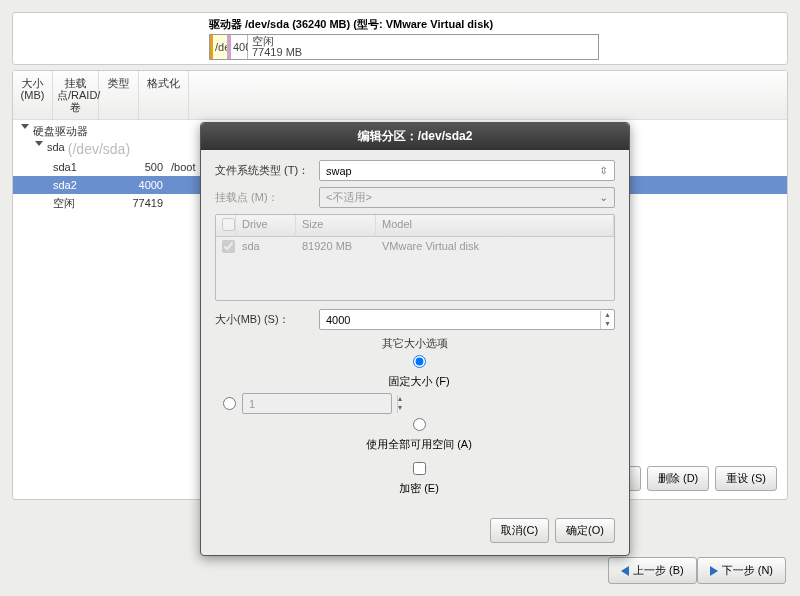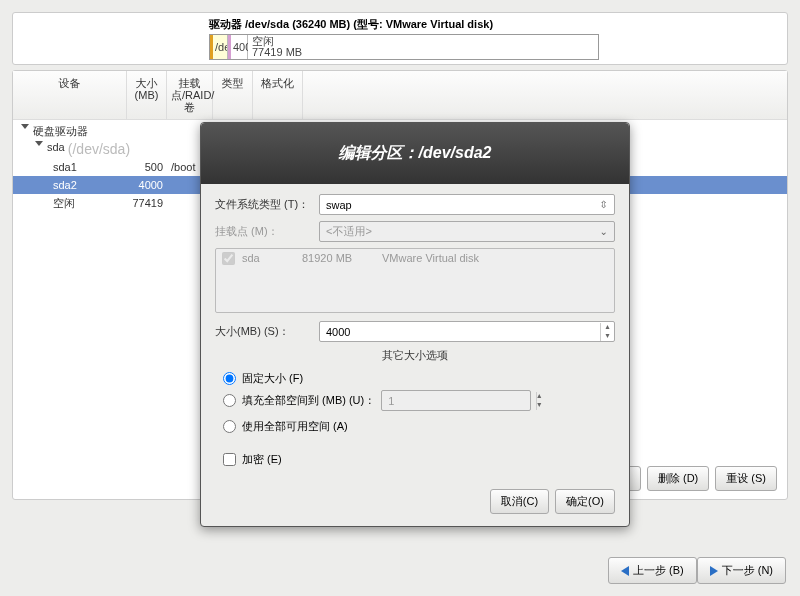--- a/index.html
+++ b/index.html
@@ -43,21 +43,21 @@
 button.action { background: linear-gradient(#fdfdfd,#e0e0de); border: 1px solid #aaa; border-radius: 3px; padding: 4px 10px; font-size: 11px; }
 
 
 .nav { position: absolute; right: 14px; bottom: 12px; display: flex; gap: 0; border-radius: 13px; }
 button.nav-btn { background: linear-gradient(#fdfdfd,#e0e0de); border: 1px solid #aaa; border-radius: 3px; padding: 5px 12px; display:flex; align-items:center; gap:4px; }
 .arrow-left { width:0;height:0;border-top:5px solid transparent;border-bottom:5px solid transparent;border-right:8px solid #2a6fc5; }
 .arrow-right{ width:0;height:0;border-top:5px solid transparent;border-bottom:5px solid transparent;border-left:8px solid #2a6fc5; }
 
 
 .dialog { position:absolute; left:200px; top:122px; width:430px; background:#ededeb; border:1px solid #555; box-shadow:0 3px 12px rgba(0,0,0,0.4); border-radius:4px; }
-.dlg-title { background:linear-gradient(#555,#333); color:#fff; font-weight:bold; text-align:center; padding:20px 0; border-radius:4px 4px 0 0; font-size:16px;font-style:italic;}
+.dlg-title { background:linear-gradient(#555,#333); color:#fff; font-weight:bold; text-align:center; padding:5px 0; border-radius:4px 4px 0 0; font-size:12px;}
 .dlg-body { padding:10px 14px; }
 .form-row { display:flex; align-items:center; margin-bottom:6px; }
 .form-label { width:104px; color:#333; }
 .form-label.dis { color:#999; }
 .form-ctrl { flex:1; }
 .combo { display:flex; border:1px solid #aaa; border-radius:2px; background:#fff; height:21px; align-items:center; padding:0 6px; justify-content:space-between; }
 .combo.dis { background:#eee; color:#999; }
 .combo .chev { font-size:10px; color:#666; }
 .spin { display:flex; border:1px solid #aaa; border-radius:2px; background:#fff; height:21px; align-items:center; }
 .spin input { border:none; flex:1; padding:0 6px; outline:none; font-size:11px; background:transparent;}
@@ -66,21 +66,21 @@
 .spin .sbtns { display:flex; flex-direction:column; border-left:1px solid #ccc; width:14px; }
 .spin .sbtns span { height:9px; font-size:8px; text-align:center; line-height:8px; color:#666; }
 
 .drive-box { border:1px solid #bbb; border-radius:2px; background:#eee; overflow:hidden; }
 .drive-head { display:flex; background:linear-gradient(#f5f5f5,#e5e5e5); border-bottom:1px solid #ccc; color:#999; }
 .drive-head .c { padding:3px 6px; border-right:1px solid #ddd; }
 .drive-row { display:flex; padding:3px 6px; color:#999; }
 .c.chk{width:20px;} .c.drv{width:60px;} .c.sz{width:80px;} .c.mdl{flex:1;}
 
 .section-title { color:#333; margin:6px 0 4px;text-align:center; }
-.radio-row, .check-row { display:flex; align-items:center; gap:6px; margin:8px 0 4px 8px; }
+.radio-row, .check-row { display:flex; align-items:center; gap:6px; margin:0 0 4px 8px;flex-direction:column; }
 .radio-row input, .check-row input { margin:0; }
 .fill-row { display:flex; align-items:center; gap:6px; margin:4px 0 4px 8px; }
 .fill-row .lbl { flex:0 0 auto; }
 .fill-row .spin { flex:1; max-width:150px; }
 
 .dlg-actions { display:flex; justify-content:flex-end; gap:6px; padding:8px 14px 12px; }
 </style>
 </head>
 <body>
 
@@ -96,21 +96,20 @@
       </div>
     <div class="usage-seg seg3">
         <span>空闲</span>
         <span>77419 MB</span>
       </div>
   </div>
 </div>
 
 <div class="panel">
   <div class="tbl-head">
-    <div class="th device">设备</div>
     <div class="th size">大小(MB)</div>
     <div class="th mount">挂载点/RAID/卷</div>
     <div class="th type">类型</div>
     <div class="th fmt">格式化</div>
   </div>
   <div class="rows">
     <div class="row">
       <div class="cell dev">
           <span class="tri open"></span>
           <span>硬盘驱动器</span>
@@ -172,20 +171,26 @@
           <div class="combo dis">
             <span>&lt;不适用&gt;</span>
             <span class="chev">⌄</span>
           </div>
         </div>
     </div>
 
     <div class="form-row" style="align-items:flex-start;">
       <div class="form-ctrl">
         <div class="drive-box">
+          <div class="drive-head">
+            <div class="c chk"><input type="checkbox" disabled="" style=""></div>
+            <div class="c drv">Drive</div>
+            <div class="c sz">Size</div>
+            <div class="c mdl">Model</div>
+          </div>
           <div class="drive-row">
             <div class="c chk"><input type="checkbox" checked="" disabled="" style=""></div>
             <div class="c drv">sda</div>
             <div class="c sz">81920 MB</div>
             <div class="c mdl">VMware Virtual disk</div>
           </div>
           <div style="height:42px;"></div>
         </div>
       </div>
     </div>
@@ -203,21 +208,20 @@
       </div>
     </div>
 
     <div class="section-title">其它大小选项</div>
     <div class="radio-row">
         <input type="radio" checked="" style="">
         <span>固定大小 (F)</span>
       </div>
     <div class="fill-row">
       <input type="radio" style="">
-      <span class="lbl">填充全部空间到 (MB) (U)：</span>
       <div class="spin dis">
         <input disabled="" value="1" style="">
         <div class="sbtns">
             <span>▴</span>
             <span>▾</span>
           </div>
       </div>
     </div>
     <div class="radio-row">
         <input type="radio" style="">

